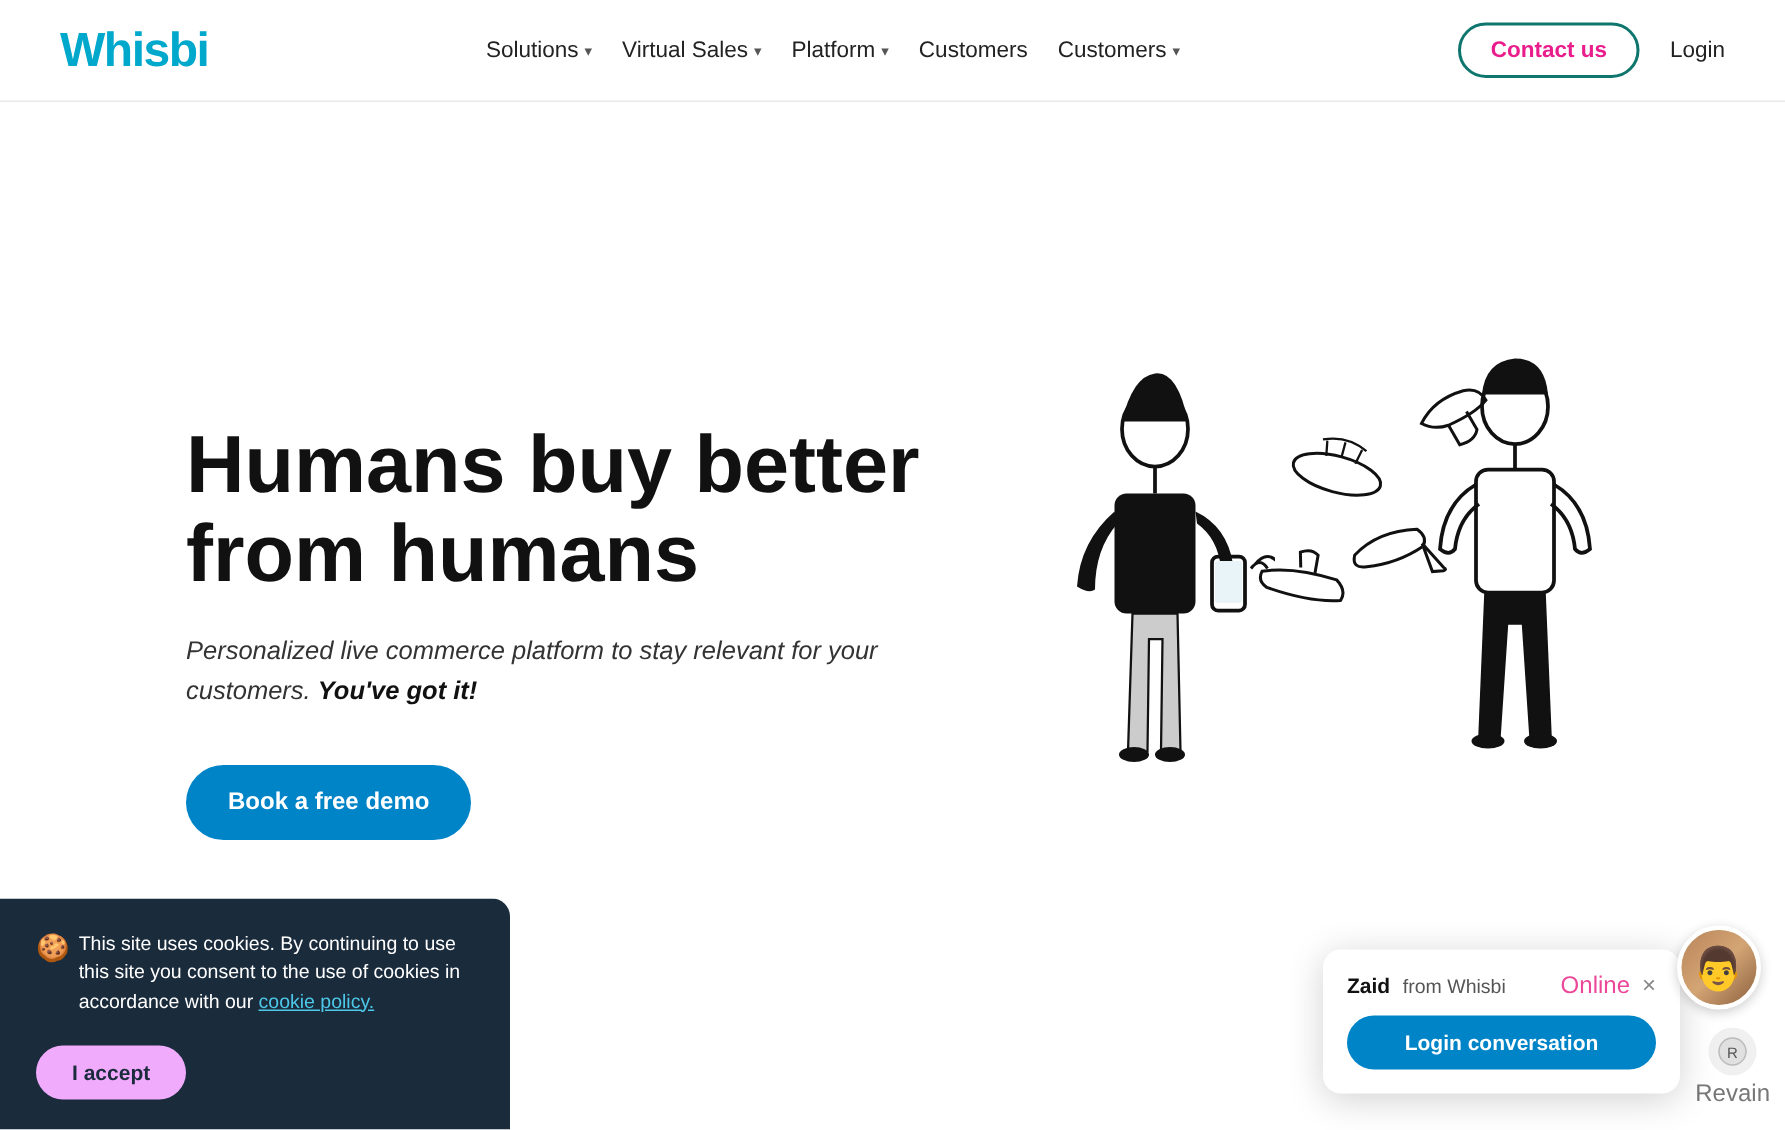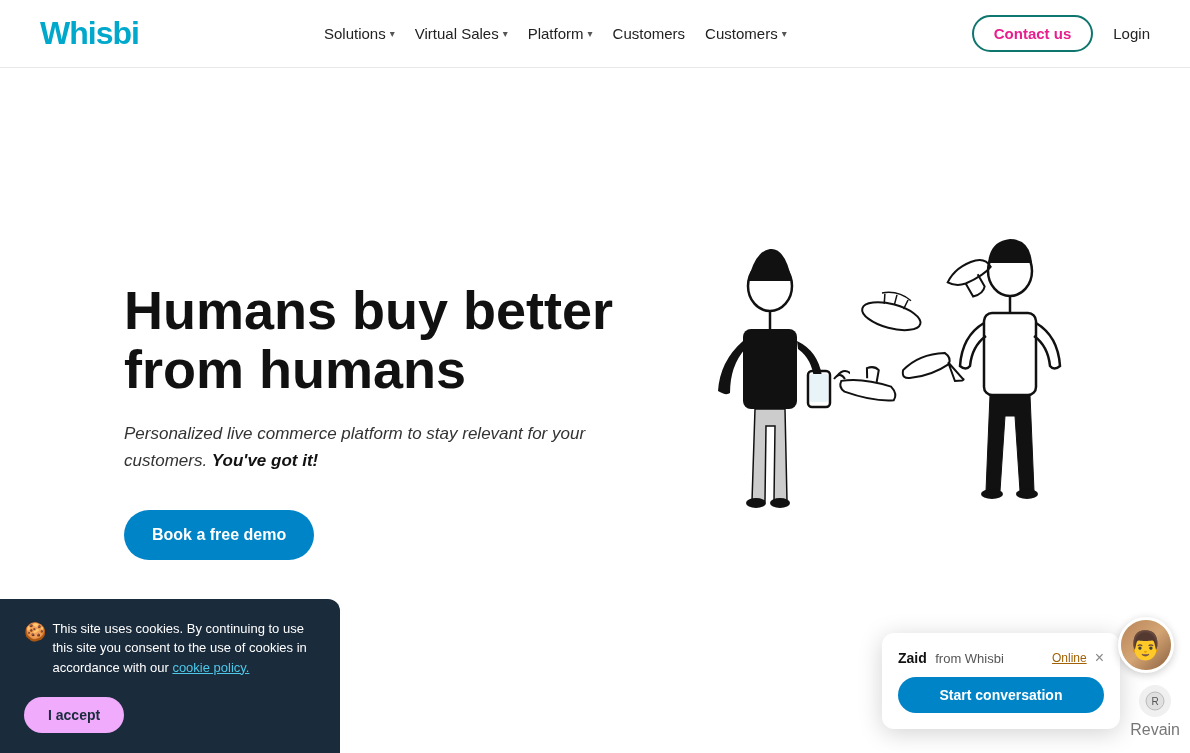--- a/index.html
+++ b/index.html
@@ -95,21 +95,21 @@
       box-shadow: 0 4px 24px rgba(0,0,0,0.18);
       padding: 16px;
       z-index: 100;
     }
     .chat-header {
       display: flex; justify-content: space-between; align-items: center;
       margin-bottom: 10px;
     }
     .chat-agent-name { font-weight: 600; font-size: 14px; color: #111; }
     .chat-company { font-weight: 400; color: #555; }
-    .chat-online { font-size: 12px; color: #a16207; font-weight: 500; text-decoration: underline; }
+    .chat-online { font-size: 16px; color: #ec4899; font-weight: 500; }
     .chat-message { font-size: 13px; color: #333; margin-bottom: 14px; line-height: 1.4; }
     .chat-start-btn {
       background: #0084c8; color: #fff; border: none;
       padding: 10px 0; border-radius: 20px; font-size: 14px;
       font-weight: 600; cursor: pointer; width: 100%; text-align: center;
     }
     .chat-close {
       font-size: 16px; color: #888; cursor: pointer; background: none; border: none;
     }
     .chat-avatar {
@@ -278,21 +278,21 @@
   <div class="chat-header">
     <div>
       <span class="chat-agent-name">Zaid</span>
       <span class="chat-company" style="font-size:13px;color:#555;margin-left:4px;">from Whisbi</span>
     </div>
     <div style="display:flex;align-items:center;gap:8px;">
       <span class="chat-online">Online</span>
       <button class="chat-close">×</button>
     </div>
   </div>
-  <button class="chat-start-btn">Start conversation</button>
+  <button class="chat-start-btn">Login conversation</button>
 
   
   <div class="chat-avatar" style="position:fixed;bottom:80px;right:16px;">
     <div class="avatar-face">👨</div>
   </div>
 </div>
 
 <div class="revain-badge" style="position:fixed;bottom:14px;right:10px;flex-direction:column;align-items:center;">
   <div class="revain-icon">
     <svg width="20" height="20" viewBox="0 0 20 20">

